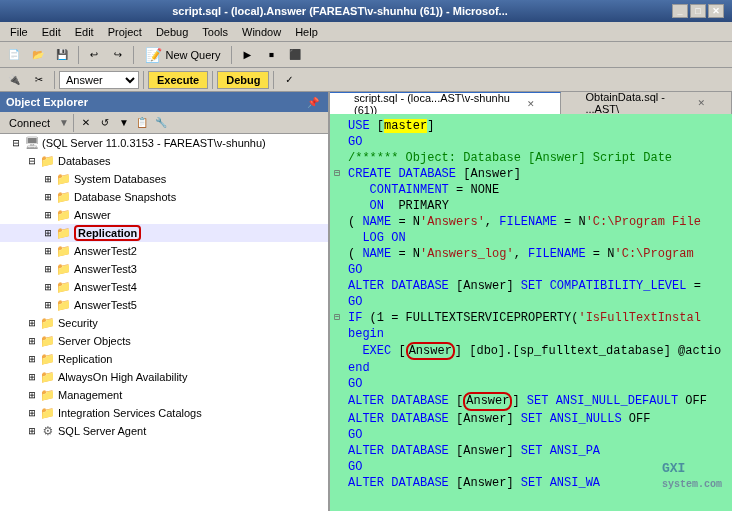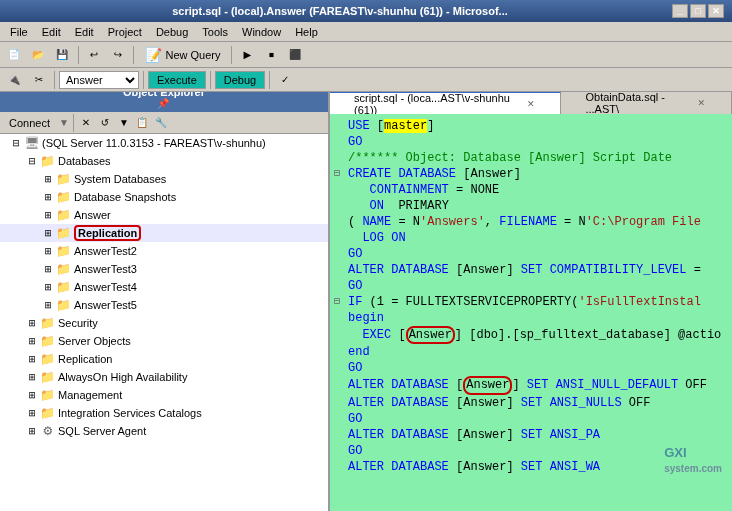--- a/index.html
+++ b/index.html
@@ -77,25 +77,26 @@
     }
     .db-selector {
       width: 80px; height: 18px;
       background: white;
       border: 1px solid #999;
       font-size: 11px;
       padding: 0 2px;
     }
     .execute-btn {
       padding: 1px 8px;
-      background: #14b8a6;
+      background: #fde047;
       border: 1px solid #999;
       cursor: pointer;
       font-size: 11px;
       height: 18px;
+      font-weight: bold;
     }
 
     
     .main-area {
       display: flex;
       height: calc(511px - 22px - 20px - 26px - 24px);
     }
 
     
     .object-explorer {
@@ -108,23 +109,22 @@
       overflow: hidden;
     }
     .oe-header {
       background: #4a6fa5;
       color: white;
       padding: 3px 6px;
       font-size: 11px;
       font-weight: bold;
       display: flex;
       align-items: center;
-      justify-content: flex-end;
+      justify-content: space-between;
       height: 20px;
-      flex-direction: column;
     }
     .oe-toolbar {
       background: #d4d0c8;
       height: 22px;
       display: flex;
       align-items: center;
       padding: 1px 2px;
       gap: 1px;
       border-bottom: 1px solid #999;
     }
@@ -231,27 +231,28 @@
     .pin-btn {
       font-size: 10px;
       color: #333;
       cursor: pointer;
       padding: 0 2px;
     }
 
     
     .watermark {
       position: absolute;
-      bottom: 36px;
+      bottom: 20px;
       right: 10px;
       opacity: 0.7;
       font-size: 13px;
       font-weight: bold;
       color: #336699;
       pointer-events: none;
+      font-family: Liberation Mono, monospace;
     }
   </style>
 </head>
 <body>
 
 <div class="title-bar">
   <div class="title-bar-text">script.sql - (local).Answer (FAREAST\v-shunhu (61)) - Microsof...</div>
   <div class="title-bar-buttons">
     <div class="title-bar-btn">_</div>
     <div class="title-bar-btn">□</div>
@@ -473,20 +474,24 @@
       <div class="code-line">
         <span class="line-fold"></span>
         <span>( <span class="kw">NAME</span> = N<span class="str">'Answers'</span>, <span class="kw">FILENAME</span> = N<span class="str">'C:\Program File</span></span>
       </div>
 
       <div class="code-line">
         <span class="line-fold"></span>
         <span>&nbsp;&nbsp;<span class="kw">LOG ON</span></span>
       </div>
 
+      <div class="code-line">
+        <span class="line-fold"></span>
+        <span>( <span class="kw">NAME</span> = N<span class="str">'Answers_log'</span>, <span class="kw">FILENAME</span> = N<span class="str">'C:\Program</span></span>
+      </div>
 
       <div class="code-line">
         <span class="line-fold"></span>
         <span><span class="kw">GO</span></span>
       </div>
 
       <div class="code-line">
         <span class="line-fold"></span>
         <span><span class="kw">ALTER DATABASE</span> [Answer] <span class="kw">SET COMPATIBILITY_LEVEL</span> =</span>
       </div>

